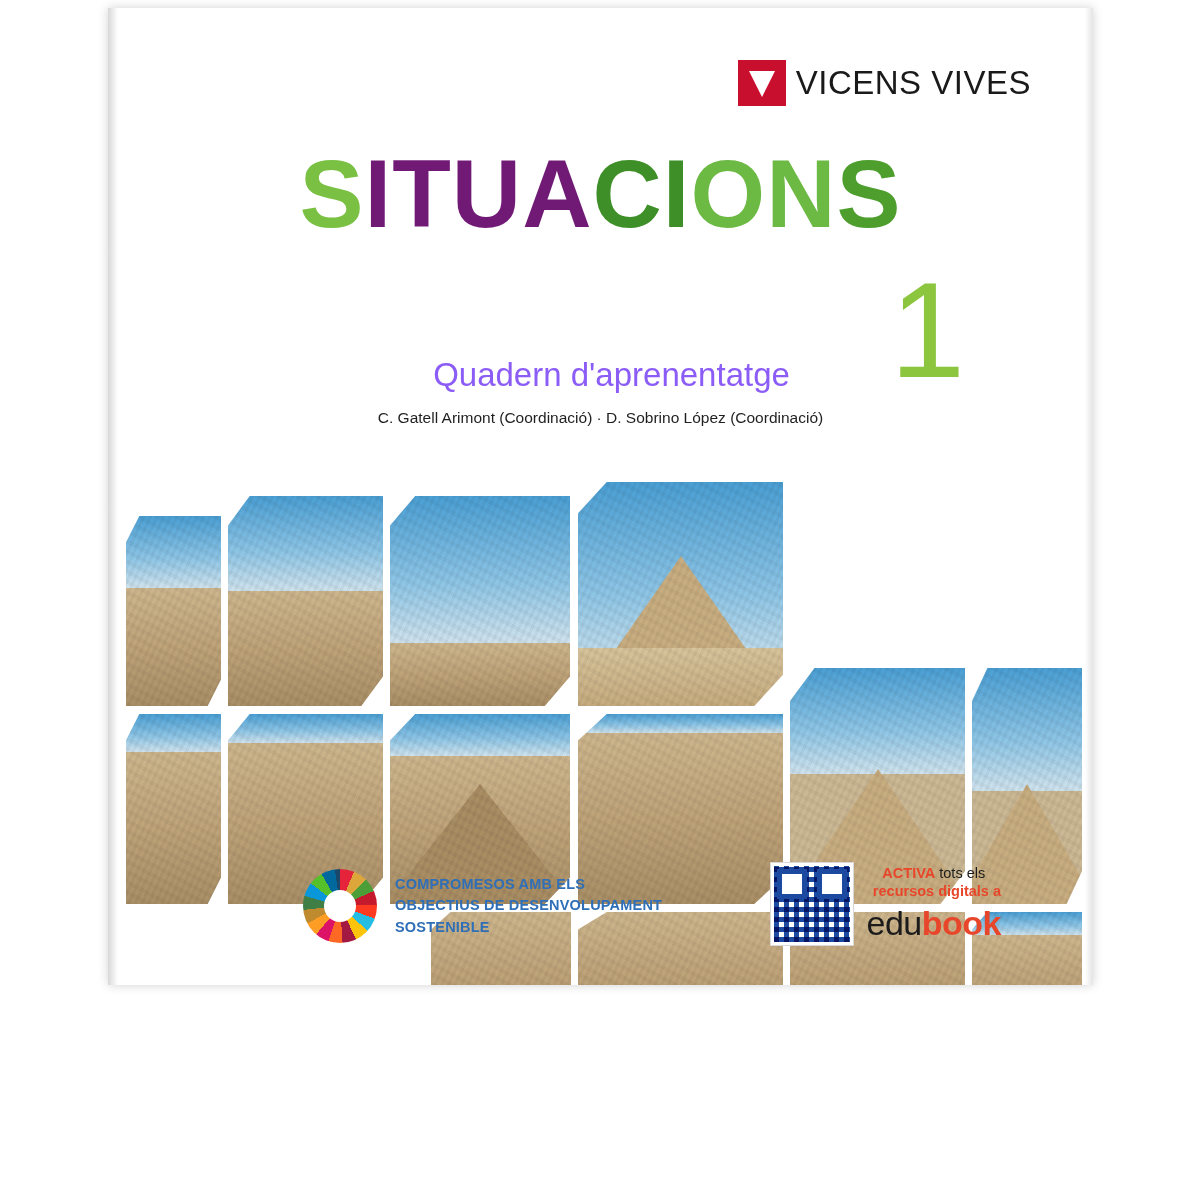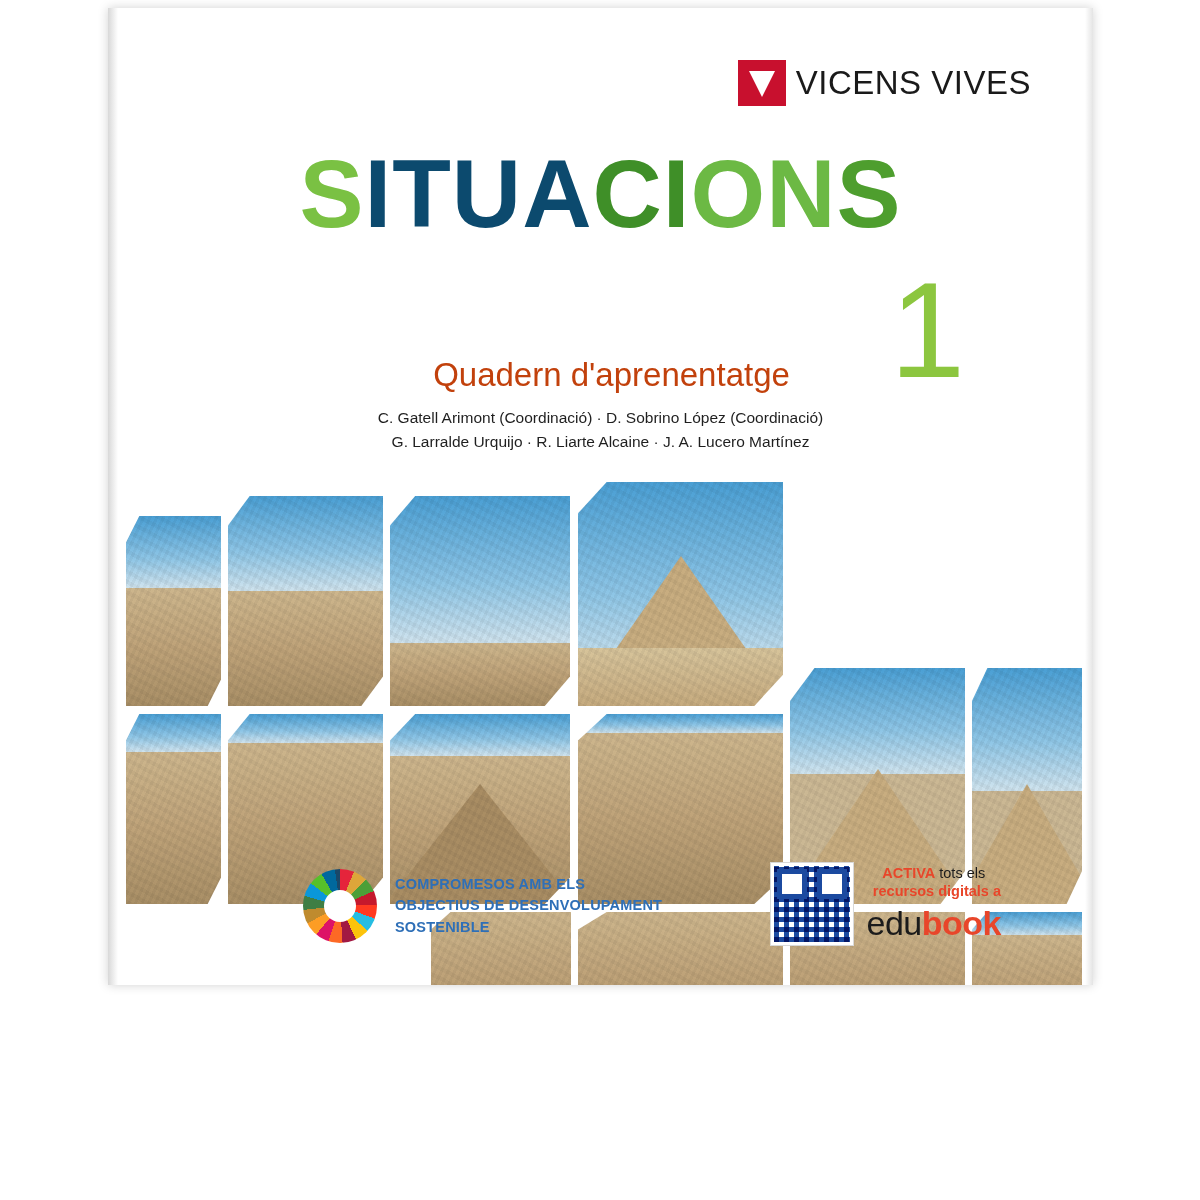--- a/index.html
+++ b/index.html
@@ -90,21 +90,21 @@
     right: 0;
     top: 138px;
     text-align: center;
     font-size: 96px;
     font-weight: 700;
     letter-spacing: 1px;
     line-height: 1;
     white-space: nowrap;
   }
   .title-main .c1 { color: #7ac143; }
-  .title-main .c2 { color: #0c4a6e; }
+  .title-main .c2 { color: #701a75; }
   .title-main .c3 { color: #3f8f28; }
   .title-main .c4 { color: #6cb944; }
   .title-main .c5 { color: #4e9e2e; }
 
   .title-sub {
     position: absolute;
     left: 0;
     right: 0;
     top: 277px;
     text-align: center;
@@ -114,21 +114,21 @@
     letter-spacing: 0;
   }
   .title-sub2 {
     position: absolute;
     left: 0;
     right: 0;
     top: 348px;
     text-align: center;
     font-size: 33px;
     font-weight: 400;
-    color: #c2410c;
+    color: #8b5cf6;
     padding-left: 22px;
   }
 
   .level-number {
     position: absolute;
     right: 128px;
     top: 255px;
     font-size: 135px;
     line-height: 1;
     font-weight: 400;
@@ -296,21 +296,20 @@
 
     <div class="title-main">
       <span class="c1">S</span><span class="c2">ITUA</span><span class="c3">CI</span><span class="c4">ON</span><span class="c5">S</span>
     </div>
 
     <div class="title-sub2">Quadern d'aprenentatge</div>
     <div class="level-number">1</div>
 
     <div class="authors">
       <div>C. Gatell Arimont (Coordinació)  ·  D. Sobrino López (Coordinació)</div>
-      <div>G. Larralde Urquijo  ·  R. Liarte Alcaine  ·  J. A. Lucero Martínez</div>
     </div>
 
     <div class="mosaic">
 
       <div class="tile" style="left:18px; top:38px; width:95px; height:190px;">
         <div class="sky" style="height:38%"></div>
           <div class="stone" style="height:62%"></div>
           <div class="grain"></div>
       </div>
       <div class="tile" style="left:120px; top:18px; width:155px; height:210px;">

